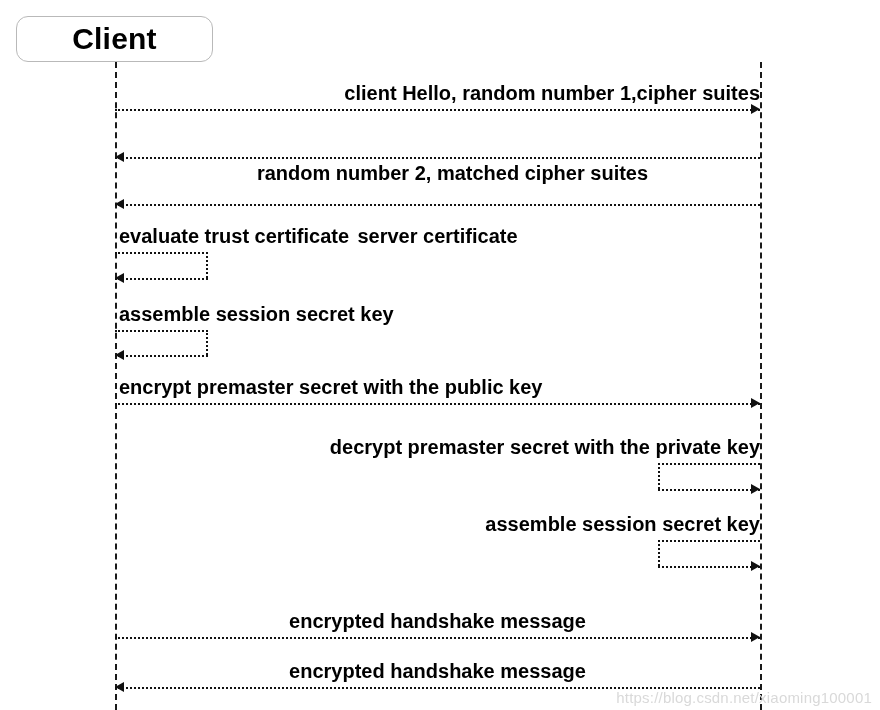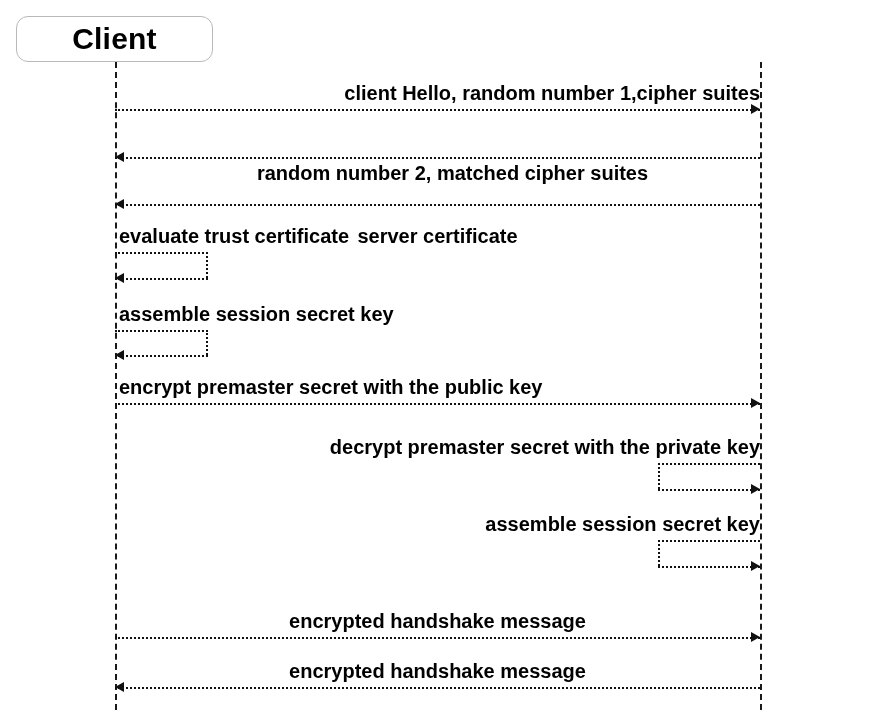--- a/index.html
+++ b/index.html
@@ -195,13 +195,14 @@
         <div class="msg-head right" style="left: 636px;"></div>
         <div class="msg-label center" style="top: -26px; left: 0px; width: 645px;">encrypted handshake message</div>
       </div>
       <div class="message" style="left: 115px; top: 687px; width: 645px;">
         <div class="msg-line" style="width: 645px;"></div>
         <div class="msg-head left" style="left: 0px;"></div>
         <div class="msg-label center" style="top: -26px; left: 0px; width: 645px;">encrypted handshake message</div>
       </div>
     </div>
 
+  <div id="watermark">https://blog.csdn.net/xiaoming100001</div>
 </div>
 
 </body></html>

